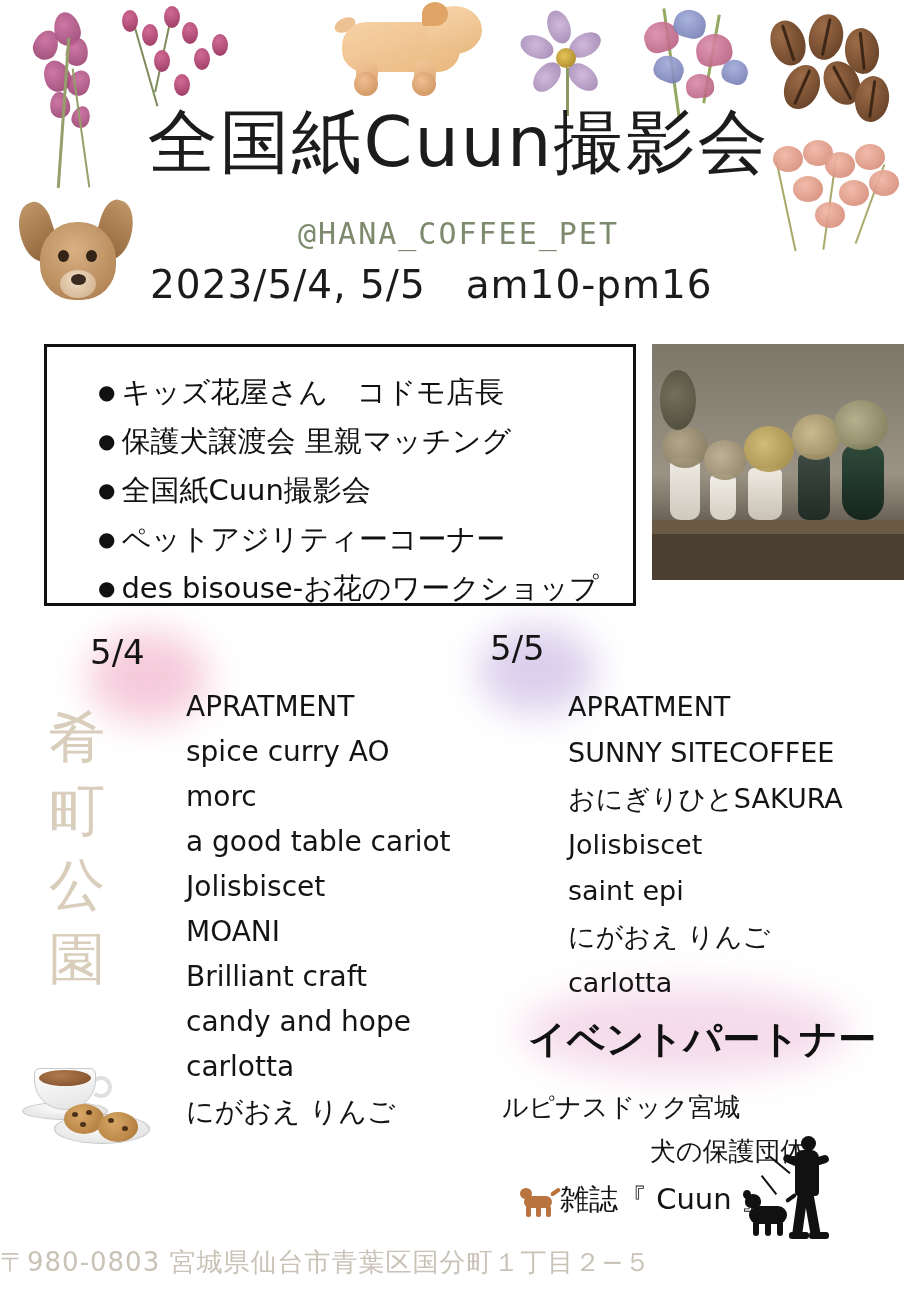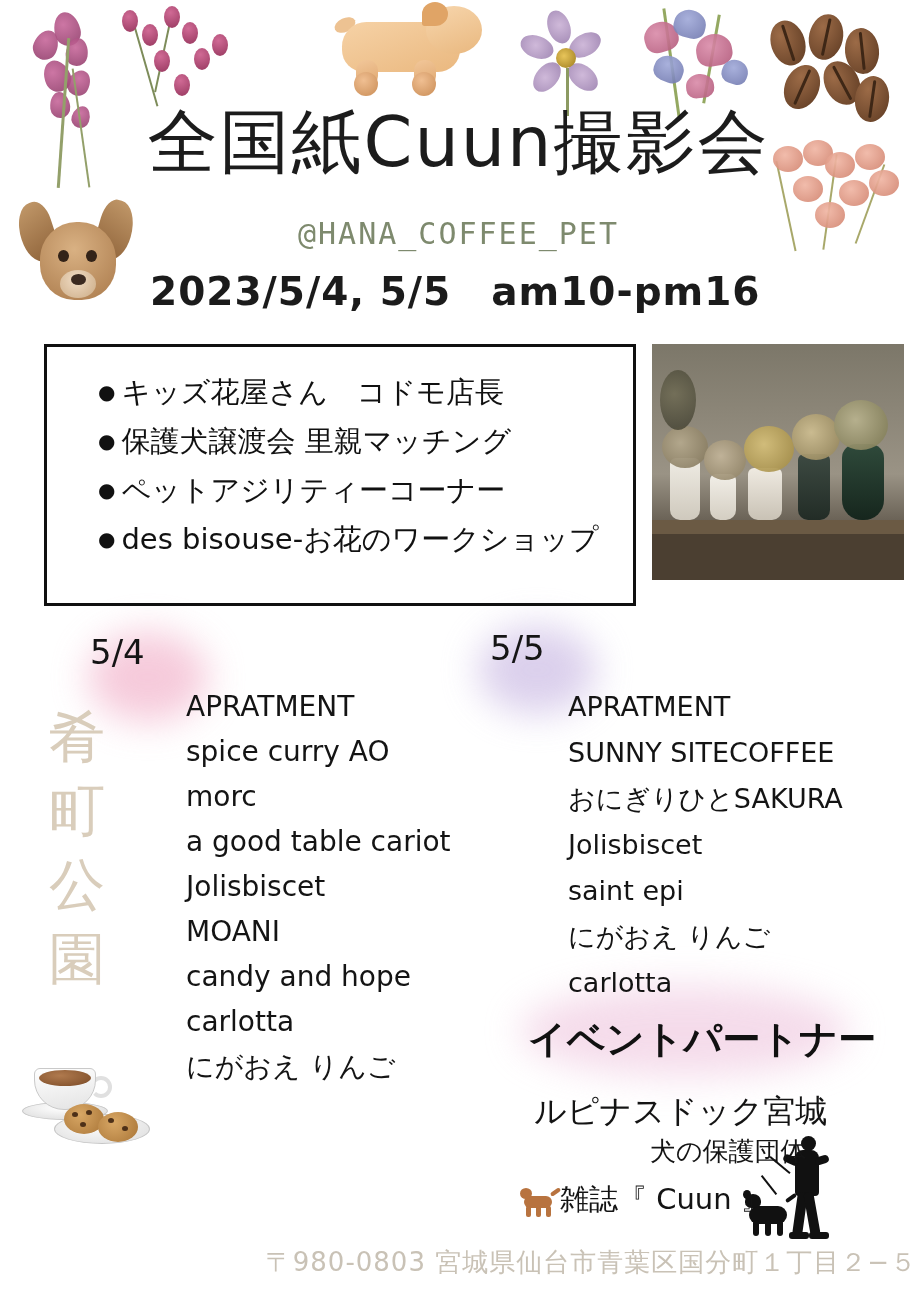--- a/index.html
+++ b/index.html
@@ -188,21 +188,21 @@
   .handle {
     position:absolute; left:0; right:0; top:216px;
     text-align:center;
     font-family: "DejaVu Sans Mono", monospace;
     font-size: 30px; letter-spacing: 2px;
     color:#7e8a6e;
   }
   .date-line {
     position:absolute; left:150px; top:262px;
     font-family: "DejaVu Sans", sans-serif;
-    font-size: 39px; font-weight:700; letter-spacing:1px; color:#1b1b1b;margin-top:7px;
+    font-size: 39px; font-weight:400; letter-spacing:1px; color:#1b1b1b;
   }
   .date-line .time { margin-left: 40px; }
 
   
   .program-box {
     position:absolute; left:44px; top:344px; width:592px; height:262px;
     border: 3px solid #101010;
   }
   .program-list {
     position:absolute; left:58px; top:352px; width:590px;
@@ -262,36 +262,36 @@
   }
   #col2 li { font-size: 27px; line-height: 46px; }
 
   
   .partner-title {
     position:absolute; left: 528px; top: 1014px;
     font-size: 38px; font-weight:600; color:#111;
     font-family:"DejaVu Sans", sans-serif;
   }
   .partner-1 {
-    position:absolute; left: 534px; top: 1090px;
-    font-size: 32px; color:#141414; font-family:"DejaVu Sans", sans-serif;
+    position:absolute; left: 502px; top: 1090px;
+    font-size: 26px; color:#141414; font-family:"DejaVu Sans", sans-serif;
   }
   .partner-2 {
     position:absolute; left: 650px; top: 1134px;
     font-size: 26px; color:#141414; font-family:"DejaVu Sans", sans-serif;
   }
   .partner-3 {
     position:absolute; left: 560px; top: 1180px;
     font-size: 29px; color:#141414; font-family:"DejaVu Sans", sans-serif;
   }
 
   
   .address {
     position:absolute; left:0; right:0; bottom: 16px;
-    text-align:right;
+    text-align:left;
     font-size: 26px; letter-spacing: 1px;
     color:#c9c2b6;
     font-family:"DejaVu Sans", sans-serif;
   }
 </style>
 </head>
 <body>
 
 <div class="deco" id="deco-flower-left">
   <div class="petal" style="left:26px;top:4px;width:26px;height:34px;transform:rotate(-14deg)"></div>
@@ -439,20 +439,21 @@
 <div class="title-main">全国紙Cuun撮影会</div>
 <div class="handle">@HANA_COFFEE_PET</div>
 <div class="date-line">
   <span>2023/5/4, 5/5</span><span class="time">am10-pm16</span>
 </div>
 
 <div class="program-box"></div>
 <ul class="program-list">
   <li><span class="dot">●</span><span>キッズ花屋さん　コドモ店長</span></li>
   <li><span class="dot">●</span><span>保護犬譲渡会 里親マッチング</span></li>
+  <li><span class="dot">●</span><span>全国紙Cuun撮影会</span></li>
   <li><span class="dot">●</span><span>ペットアジリティーコーナー</span></li>
   <li><span class="dot">●</span><span>des bisouse-お花のワークショップ</span></li>
 </ul>
 
 <div class="photo">
   <div class="wall"></div>
   <div class="shelf"></div>
   <div class="shelf2"></div>
   <div class="vase" style="left:18px;bottom:60px;width:30px;height:62px;background:linear-gradient(180deg,#efece4,#cfc9bd)"></div>
   <div class="vase" style="left:58px;bottom:60px;width:26px;height:46px;background:linear-gradient(180deg,#f2efe8,#d4cec2)"></div>
@@ -470,20 +471,21 @@
 <div class="vertical-name">肴町公園</div>
 
 <div class="day-label" id="day1-label">5/4</div>
 <ul class="vendor-col" id="col1">
   <li>APRATMENT</li>
   <li>spice curry AO</li>
   <li>morc</li>
   <li>a good table cariot</li>
   <li>Jolisbiscet</li>
   <li>MOANI</li>
+  <li>Brilliant craft</li>
   <li>candy and hope</li>
   <li>carlotta</li>
   <li>にがおえ りんご</li>
 </ul>
 
 <div class="day-label" id="day2-label">5/5</div>
 <ul class="vendor-col" id="col2">
   <li>APRATMENT</li>
   <li>SUNNY SITECOFFEE</li>
   <li>おにぎりひとSAKURA</li>

